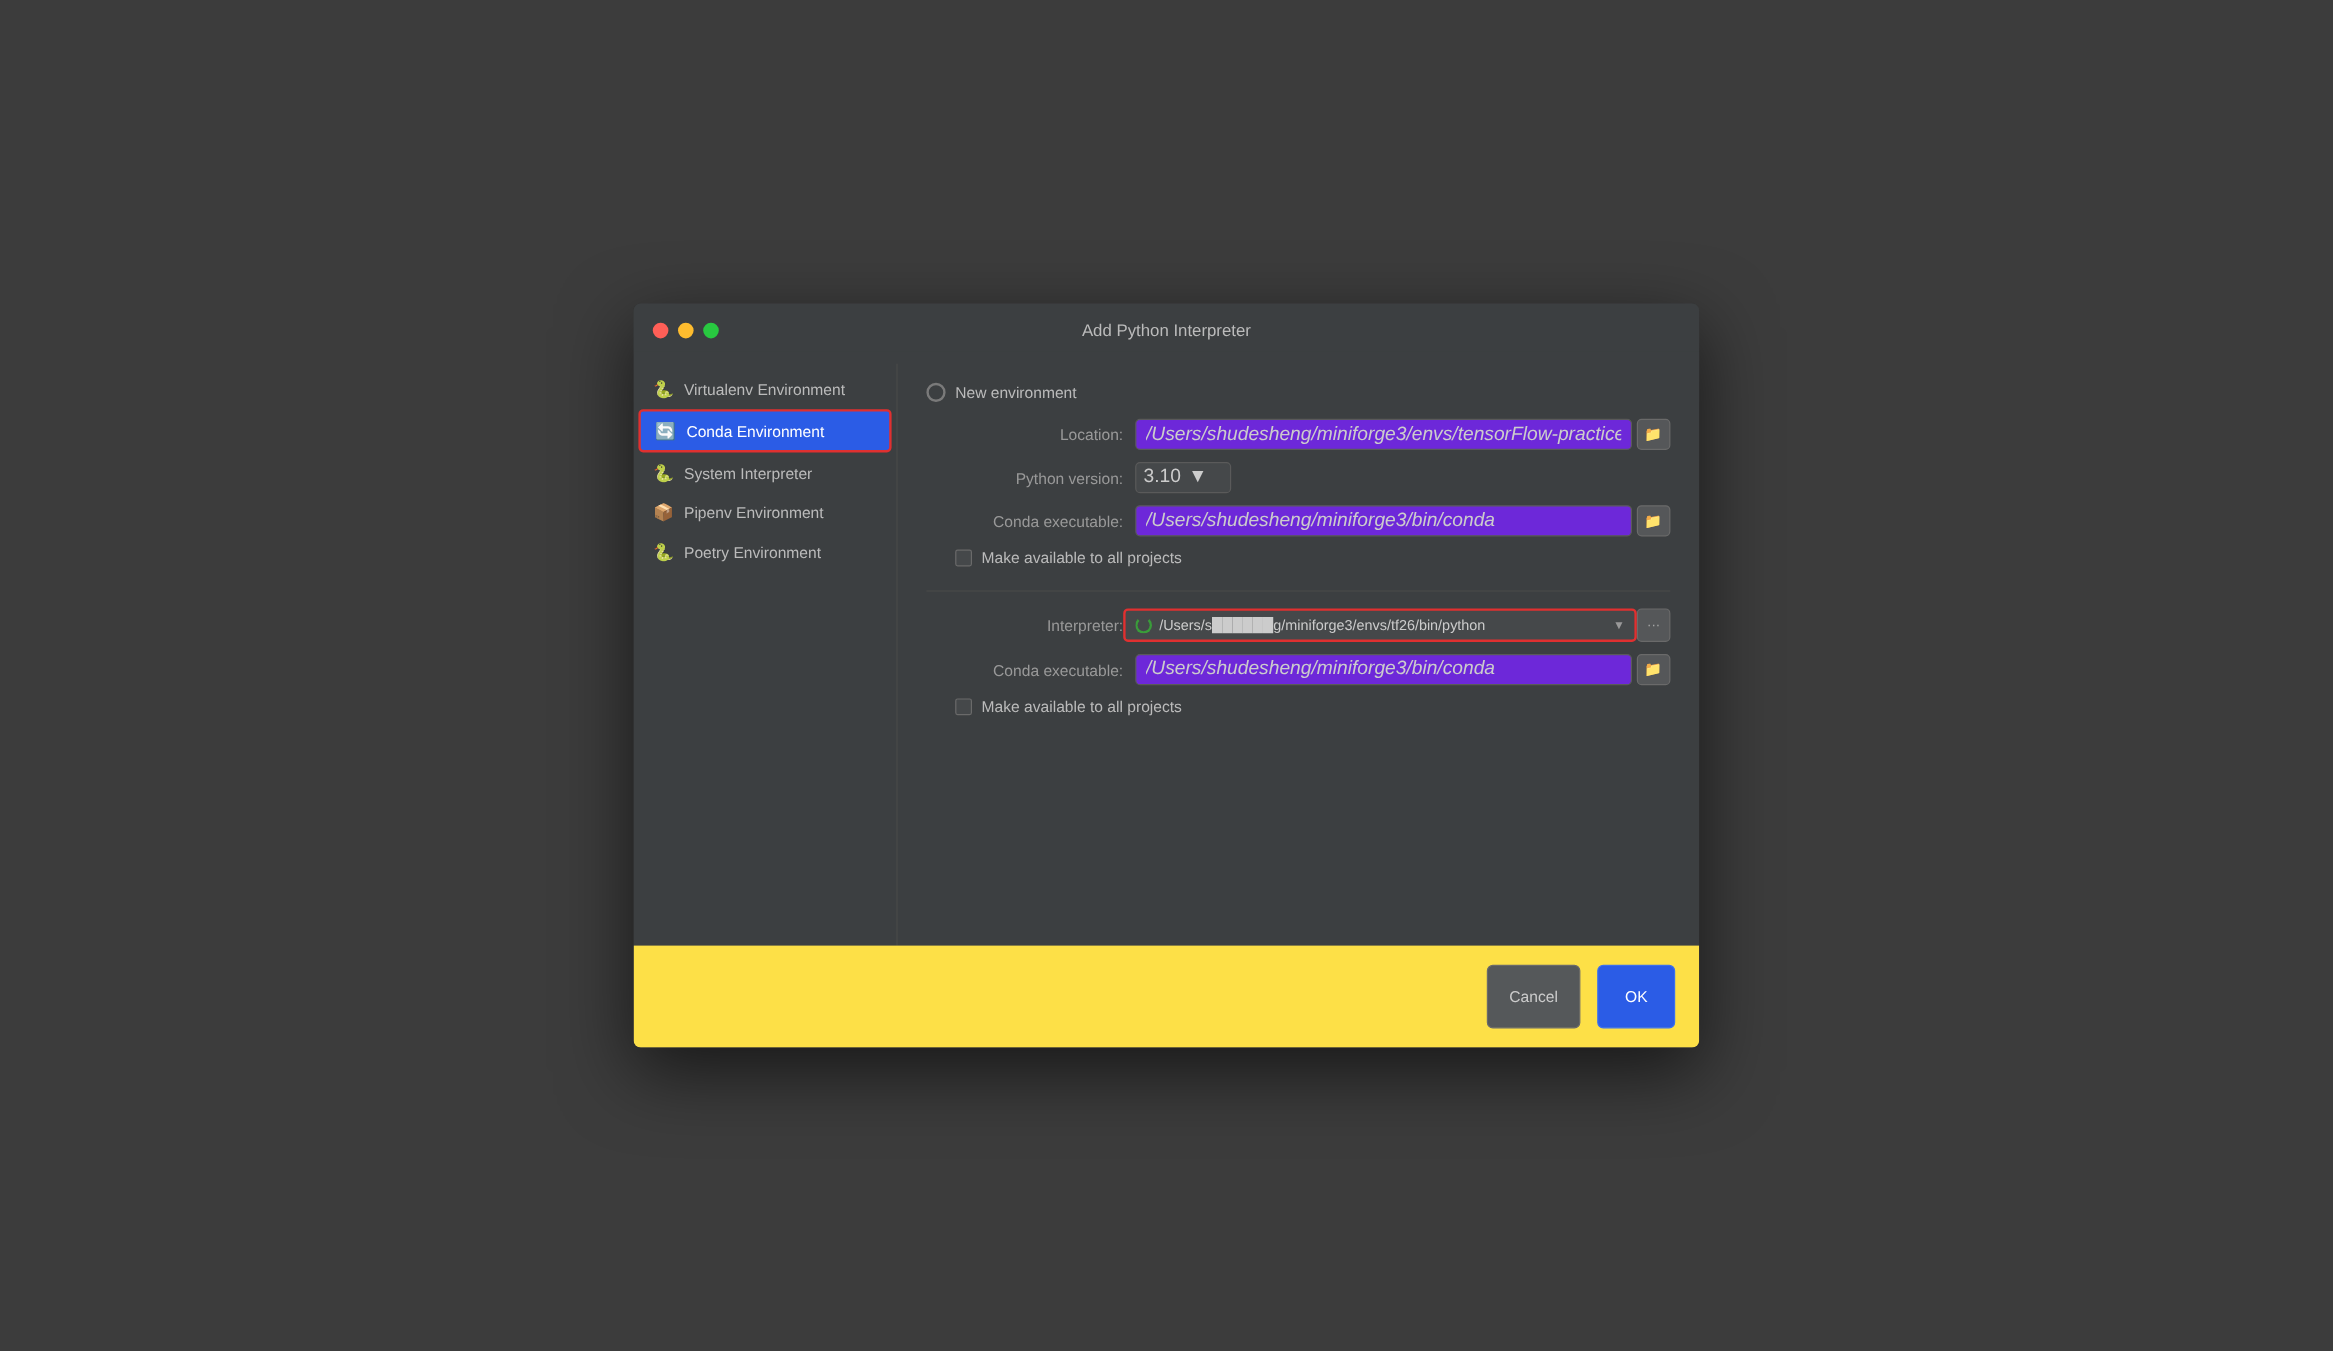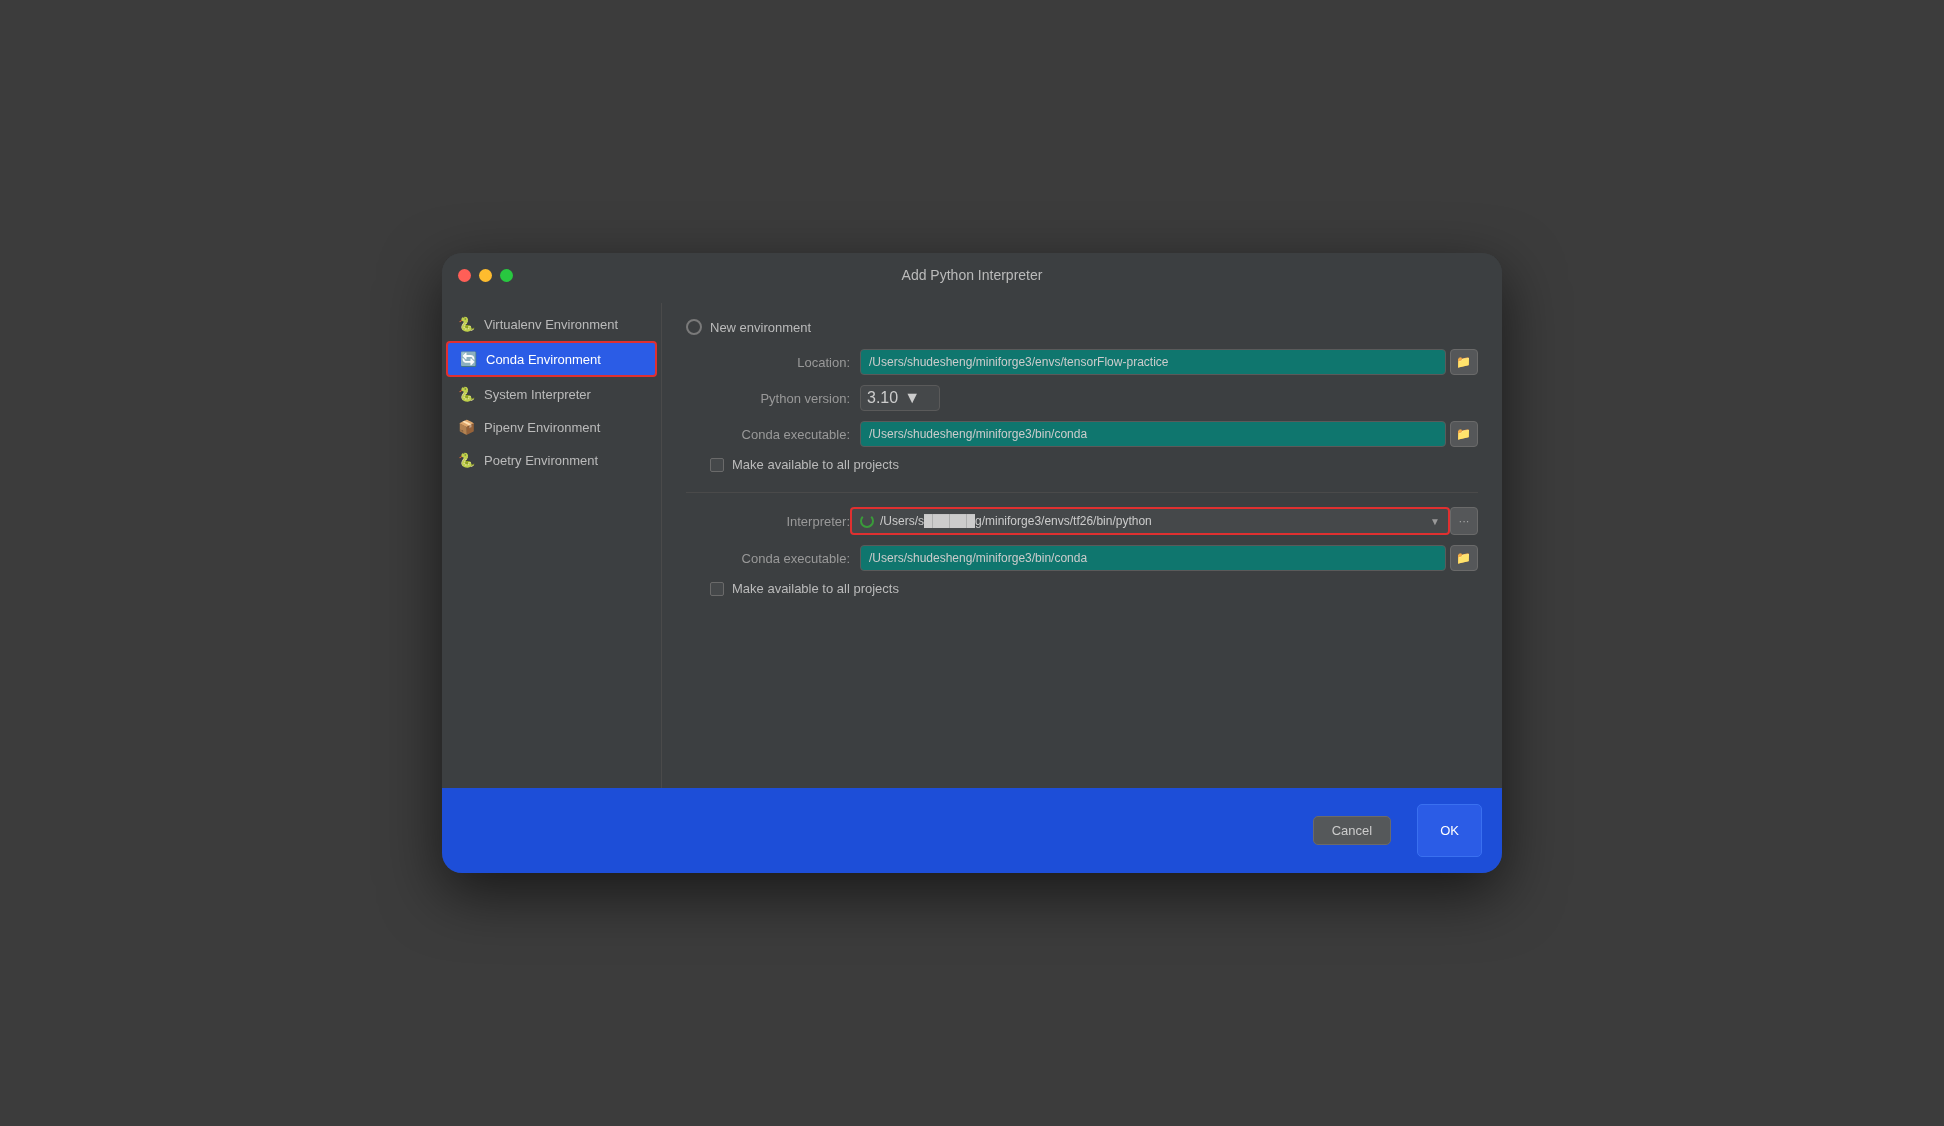--- a/index.html
+++ b/index.html
@@ -7,22 +7,22 @@
       background: #3c3c3c;
       display: flex;
       align-items: center;
       justify-content: center;
       width: 1944px;
       height: 1126px;
       font-family: -apple-system, BlinkMacSystemFont, "Segoe UI", sans-serif;
     }
     .dialog {
       background: #3c3f41;
-      border-radius: 20px;
-      width: 1060px;
+      border-radius: 6px;
+      width: 888px;
       min-height: 620px;
       display: flex;
       flex-direction: column;
       box-shadow: 0 20px 60px rgba(0,0,0,0.6);
       overflow: hidden;
     }
     .title-bar {
       background: #3c3f41;
       display: flex;
       align-items: center;
@@ -144,27 +144,28 @@
     }
     .form-label {
       width: 140px;
       text-align: right;
       color: #999999;
       font-size: 13px;
       flex-shrink: 0;
     }
     .form-input {
       flex: 1;
-      background: #0f766e;
+      background: #6d28d9;
       border: 1px solid #5a5a5a;
       border-radius: 4px;
       color: #cccccc;
-      font-size: 12px;
+      font-size: 16px;
       padding: 4px 8px;
       height: 26px;
+      font-style: italic;
     }
     .form-input-with-btn {
       display: flex;
       flex: 1;
       gap: 4px;
     }
     .browse-btn {
       width: 28px;
       height: 26px;
       background: #555759;
@@ -268,24 +269,23 @@
       justify-content: center;
       cursor: pointer;
       color: #aaaaaa;
       font-size: 11px;
       flex-shrink: 0;
     }
     
     .dialog-footer {
       display: flex;
       justify-content: flex-end;
-      gap: 26px;
+      gap: 14px;
       padding: 16px 20px;
-      background: #1d4ed8;
-      align-items: center;
+      background: #fde047;
     }
     .btn-cancel {
       background: #55585a;
       border: 1px solid #6a6a6a;
       border-radius: 5px;
       color: #cccccc;
       font-size: 13px;
       padding: 6px 18px;
       cursor: pointer;
     }

